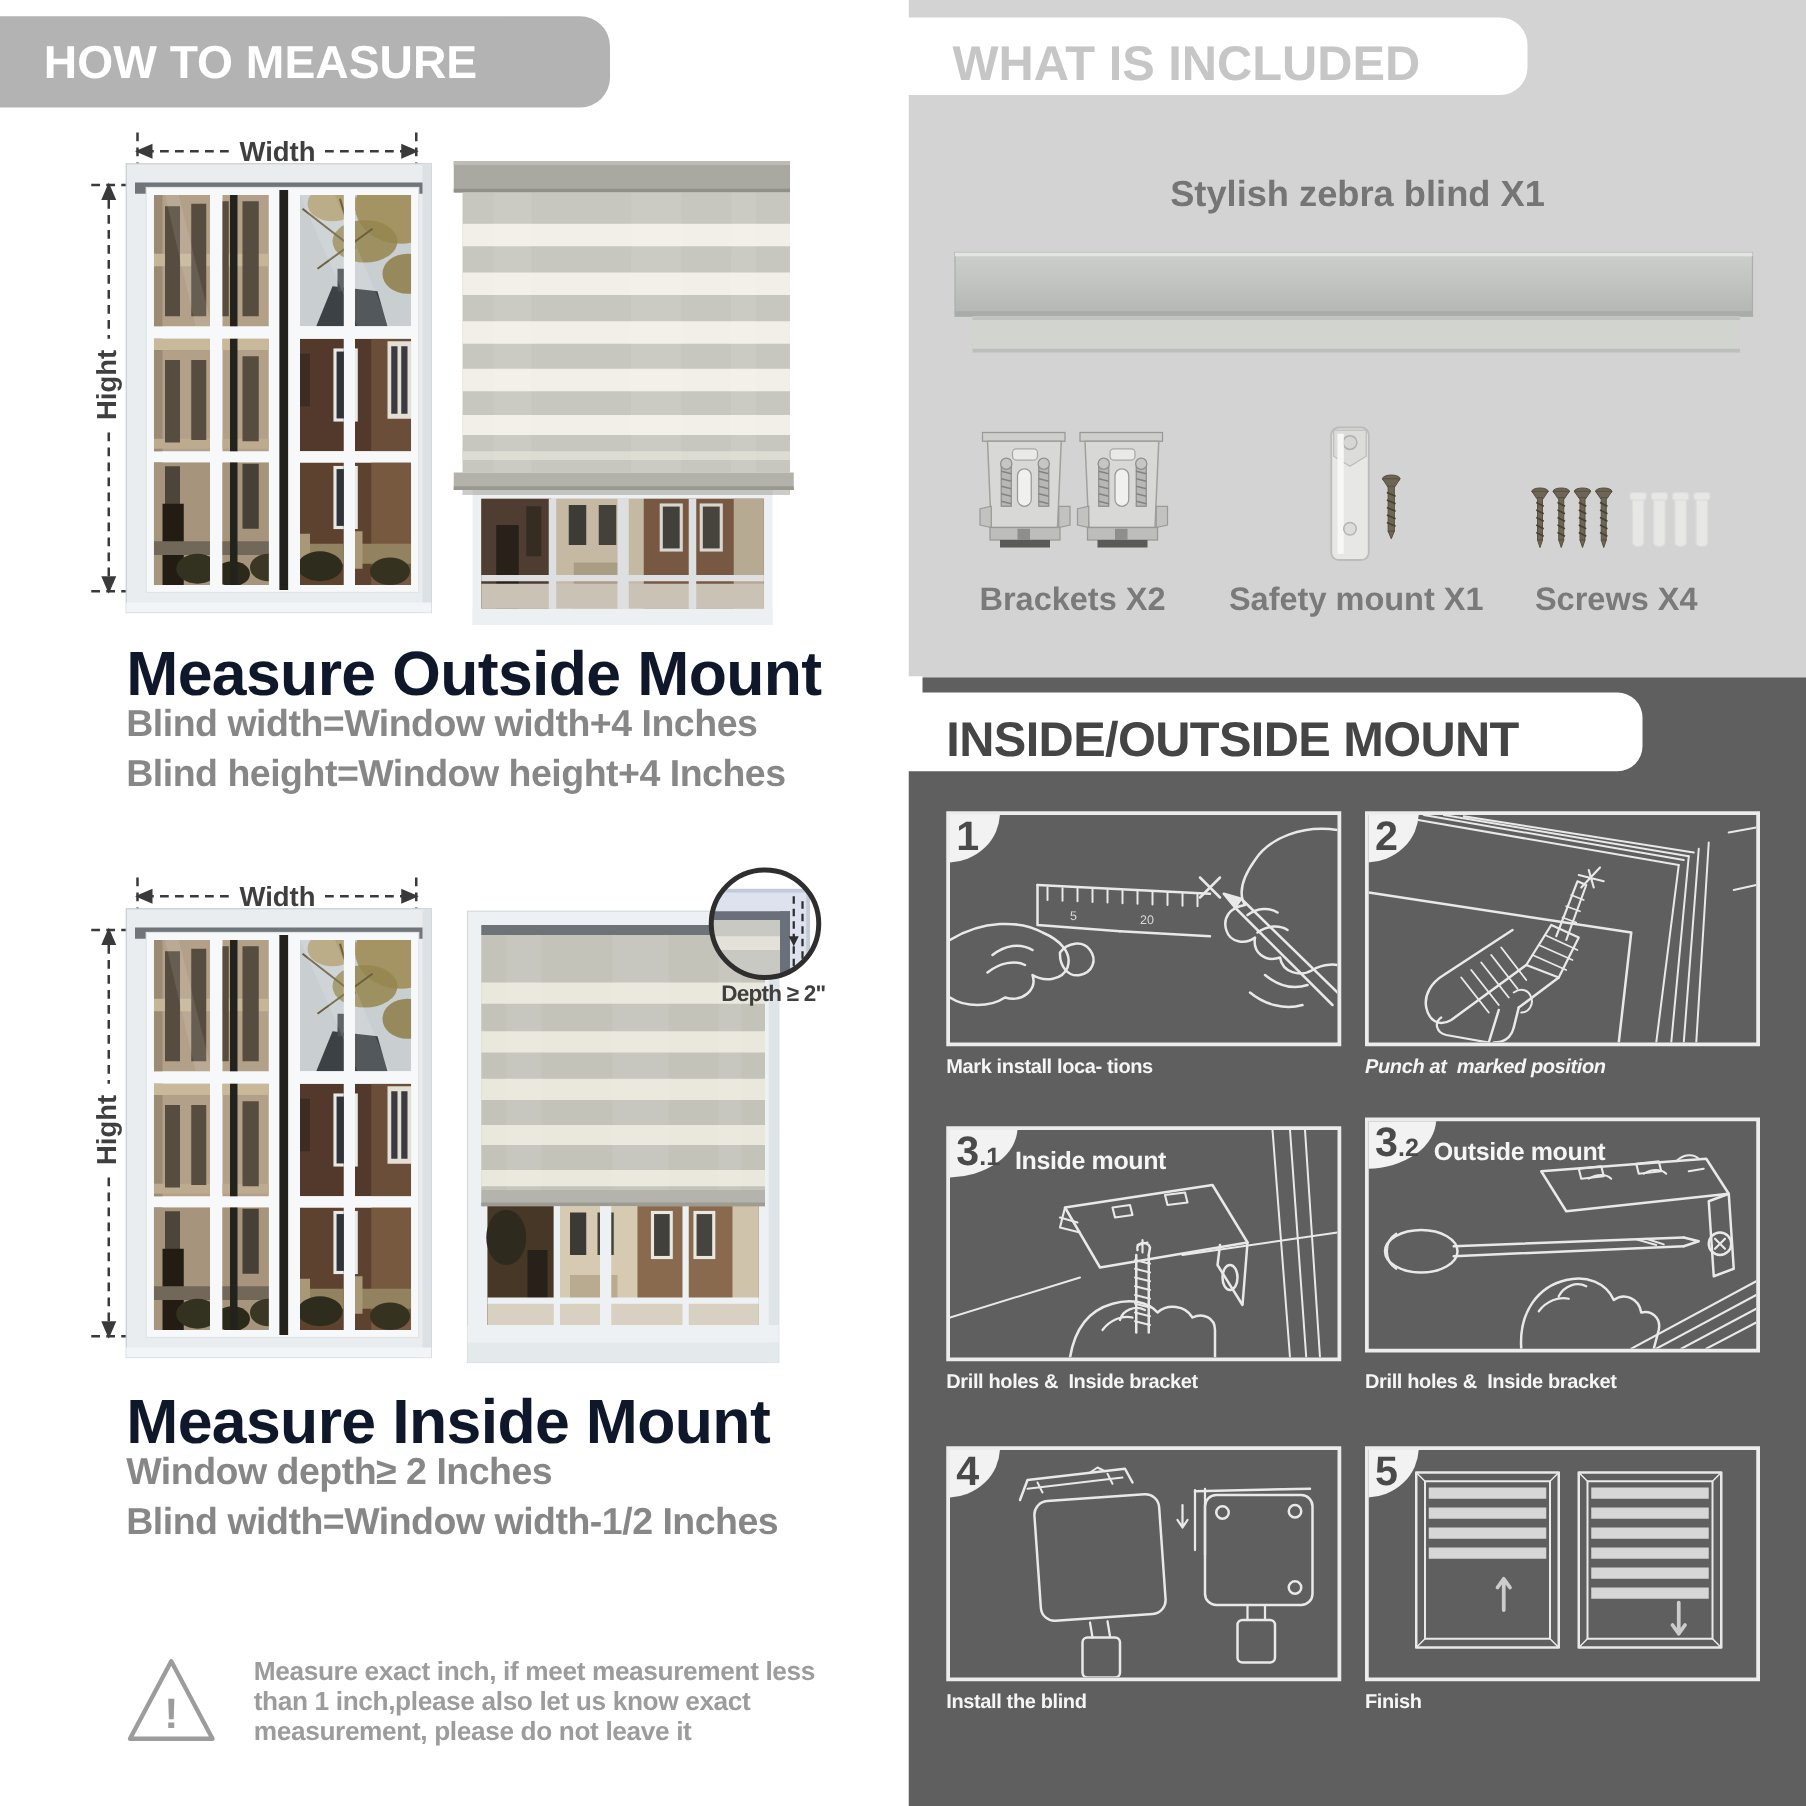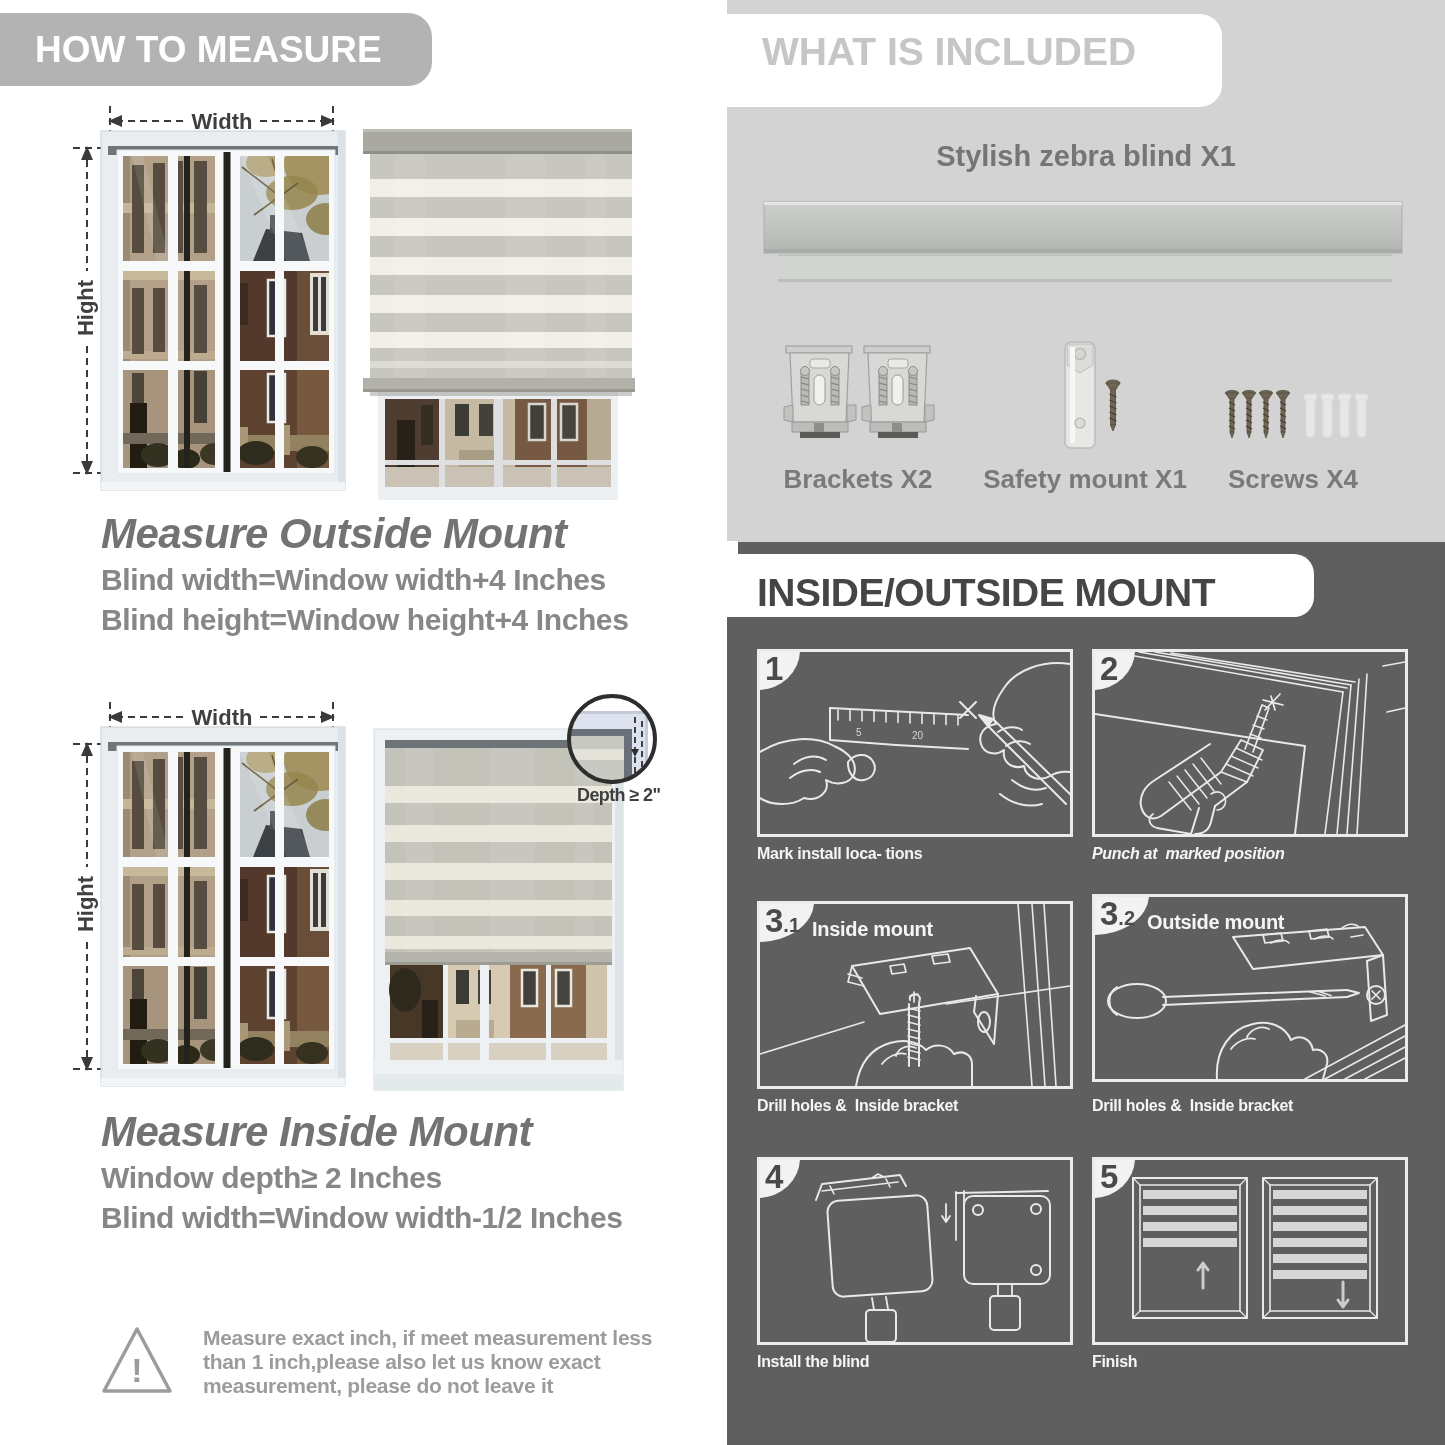--- a/index.html
+++ b/index.html
@@ -1,25 +1,25 @@
 <!DOCTYPE html>
 <html><head>
 <meta charset="utf-8">
 <style>
   html,body{margin:0;padding:0;}
   #page{position:relative;width:1445px;height:1445px;background:#ffffff;overflow:hidden;
         font-family:"Liberation Sans", sans-serif;}
   .abs{position:absolute;}
-  .hdr1{left:0;top:13px;width:432px;height:73px;background:#b3b3b3;border-radius:0 24px 24px 0;
+  .hdr1{left:0;top:13px;width:488px;height:73px;background:#b3b3b3;border-radius:0 24px 24px 0;
         color:#fff;font-weight:bold;font-size:37px;line-height:73px;padding-left:35px;box-sizing:border-box;}
-  .h2{color:#737373;font-weight:bold;font-size:42px;letter-spacing:-0.5px;font-style:italic;}
+  .h2{color:#0f172a;font-weight:bold;font-size:50px;letter-spacing:-0.5px;}
   .p1{color:#878787;font-weight:bold;font-size:30px;letter-spacing:-0.4px;}
   .warntxt{color:#9c9c9c;font-weight:bold;font-size:21px;line-height:24px;letter-spacing:-0.3px;}
   .graypanel{left:727px;top:0;width:718px;height:543px;background:#d3d3d3;}
-  .hdr2{left:722px;top:14px;width:500px;height:93px;background:#ffffff;border-radius:0 22px 22px 0;
+  .hdr2{left:722px;top:14px;width:500px;height:62px;background:#ffffff;border-radius:0 22px 22px 0;
         color:#c6c6c6;font-weight:bold;font-size:39px;line-height:75px;padding-left:40px;box-sizing:border-box;}
   .stylish{left:727px;top:140px;width:718px;text-align:center;color:#757575;font-weight:bold;font-size:29px;}
   .hwlabel{color:#7a7a7a;font-weight:bold;font-size:26px;text-align:center;white-space:nowrap;}
   .darksection{left:727px;top:542px;width:718px;height:903px;background:#5f5f5f;}
   .hdr3{left:722px;top:554px;width:592px;height:63px;background:#ffffff;border-radius:0 20px 20px 0;
         color:#454545;font-weight:bold;font-size:39px;line-height:77px;padding-left:35px;box-sizing:border-box;letter-spacing:-0.5px;}
   .panel{width:310px;height:182px;border:3px solid #ececec;overflow:hidden;position:absolute;}
   .badge{position:absolute;left:-2px;top:-2px;width:42px;height:40px;background:#f2f2f2;
          border-radius:0 0 100% 0;color:#4a4a4a;font-weight:bold;font-size:33px;line-height:37px;padding-left:7px;box-sizing:border-box;}
   .badge .sm{font-size:20px;}

